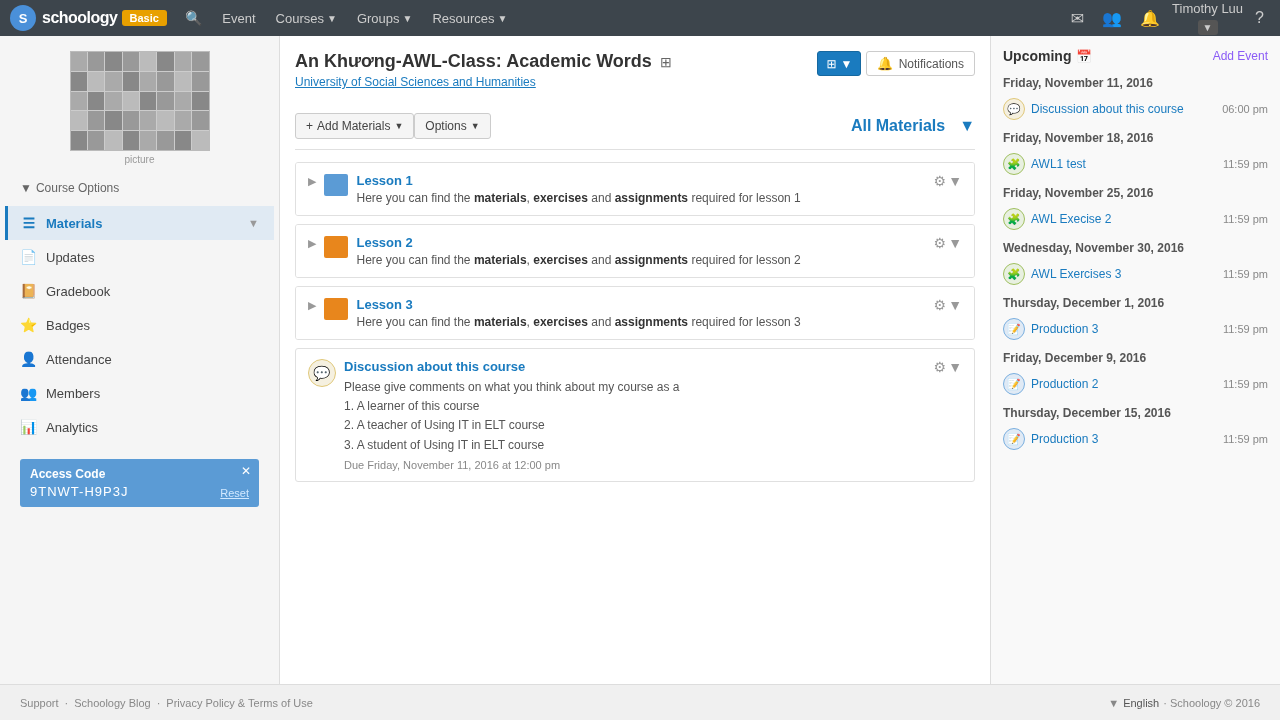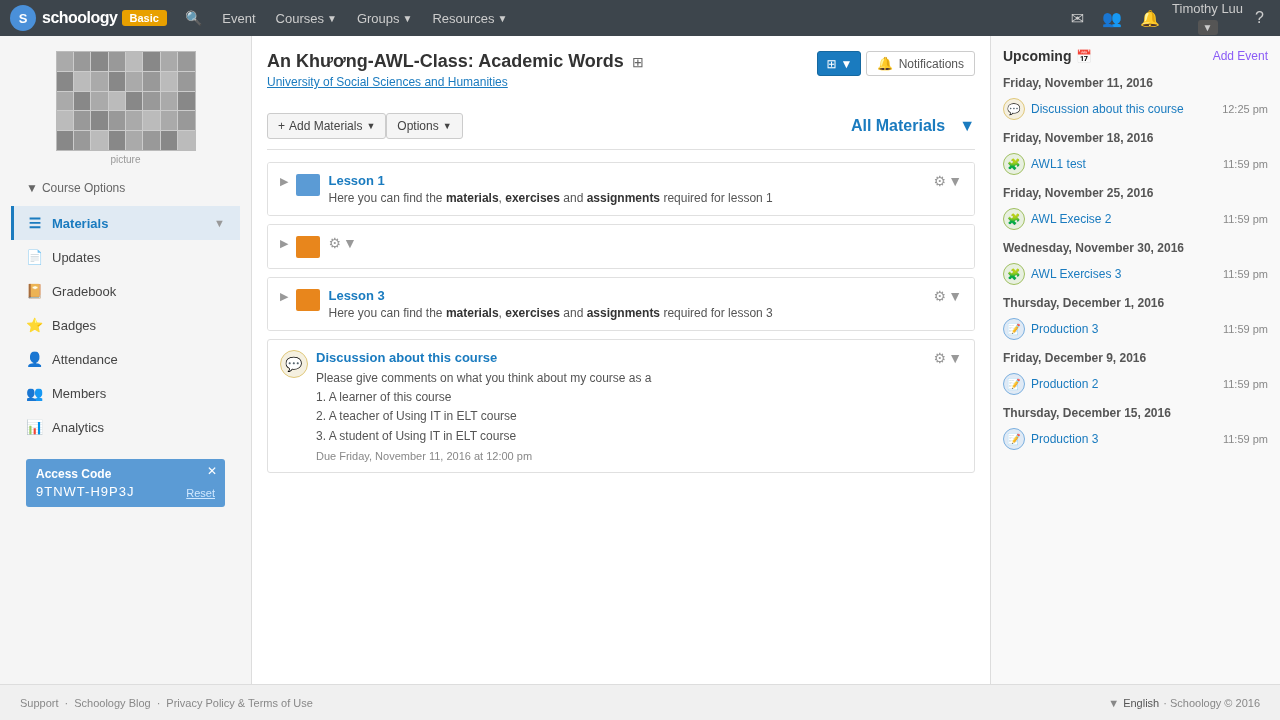--- a/index.html
+++ b/index.html
@@ -91,24 +91,24 @@
     }
 
     
     .page-wrapper {
       display: flex;
       min-height: calc(720px - 36px - 36px);
     }
 
     
     .sidebar {
-      width: 252px;
+      width: 280px;
       background: #f5f5f5;
       border-right: 1px solid #ddd;
-      padding: 15px 11px;
+      padding: 15px 5px;
       flex-shrink: 0;
     }
     .course-image-area {
       text-align: center;
       padding: 0 15px 10px;
     }
     .course-image {
       width: 140px;
       height: 100px;
       background: #ccc;
@@ -671,20 +671,26 @@
           </div>
         </div>
         <div class="lesson-gear">⚙ <span>▼</span></div>
       </div>
     </div>
 
     <div class="lesson-item">
       <div class="lesson-header">
         <span class="lesson-toggle">▶</span>
         <div class="lesson-folder-icon folder-orange"></div>
+        <div class="lesson-content">
+          <a class="lesson-title">Lesson 2</a>
+          <div class="lesson-desc">
+            Here you can find the <strong>materials</strong>, <strong>exercises</strong> and <strong>assignments</strong> required for lesson 2
+          </div>
+        </div>
         <div class="lesson-gear">⚙ <span>▼</span></div>
       </div>
     </div>
 
     <div class="lesson-item">
       <div class="lesson-header">
         <span class="lesson-toggle">▶</span>
         <div class="lesson-folder-icon folder-orange"></div>
         <div class="lesson-content">
           <a class="lesson-title">Lesson 3</a>
@@ -721,21 +727,21 @@
         <span class="calendar-icon">📅</span>
       </div>
       <a class="add-event-link">Add Event</a>
     </div>
 
     <div class="upcoming-date-group">
       <div class="upcoming-date">Friday, November 11, 2016</div>
       <div class="upcoming-event">
         <div class="event-icon event-icon-discussion">💬</div>
         <span class="event-name">Discussion about this course</span>
-        <span class="event-time">12:25 pm</span>
+        <span class="event-time">06:00 pm</span>
       </div>
     </div>
 
     <div class="upcoming-date-group">
       <div class="upcoming-date">Friday, November 18, 2016</div>
       <div class="upcoming-event">
         <div class="event-icon event-icon-assignment">🧩</div>
         <span class="event-name">AWL1 test</span>
         <span class="event-time">11:59 pm</span>
       </div>

